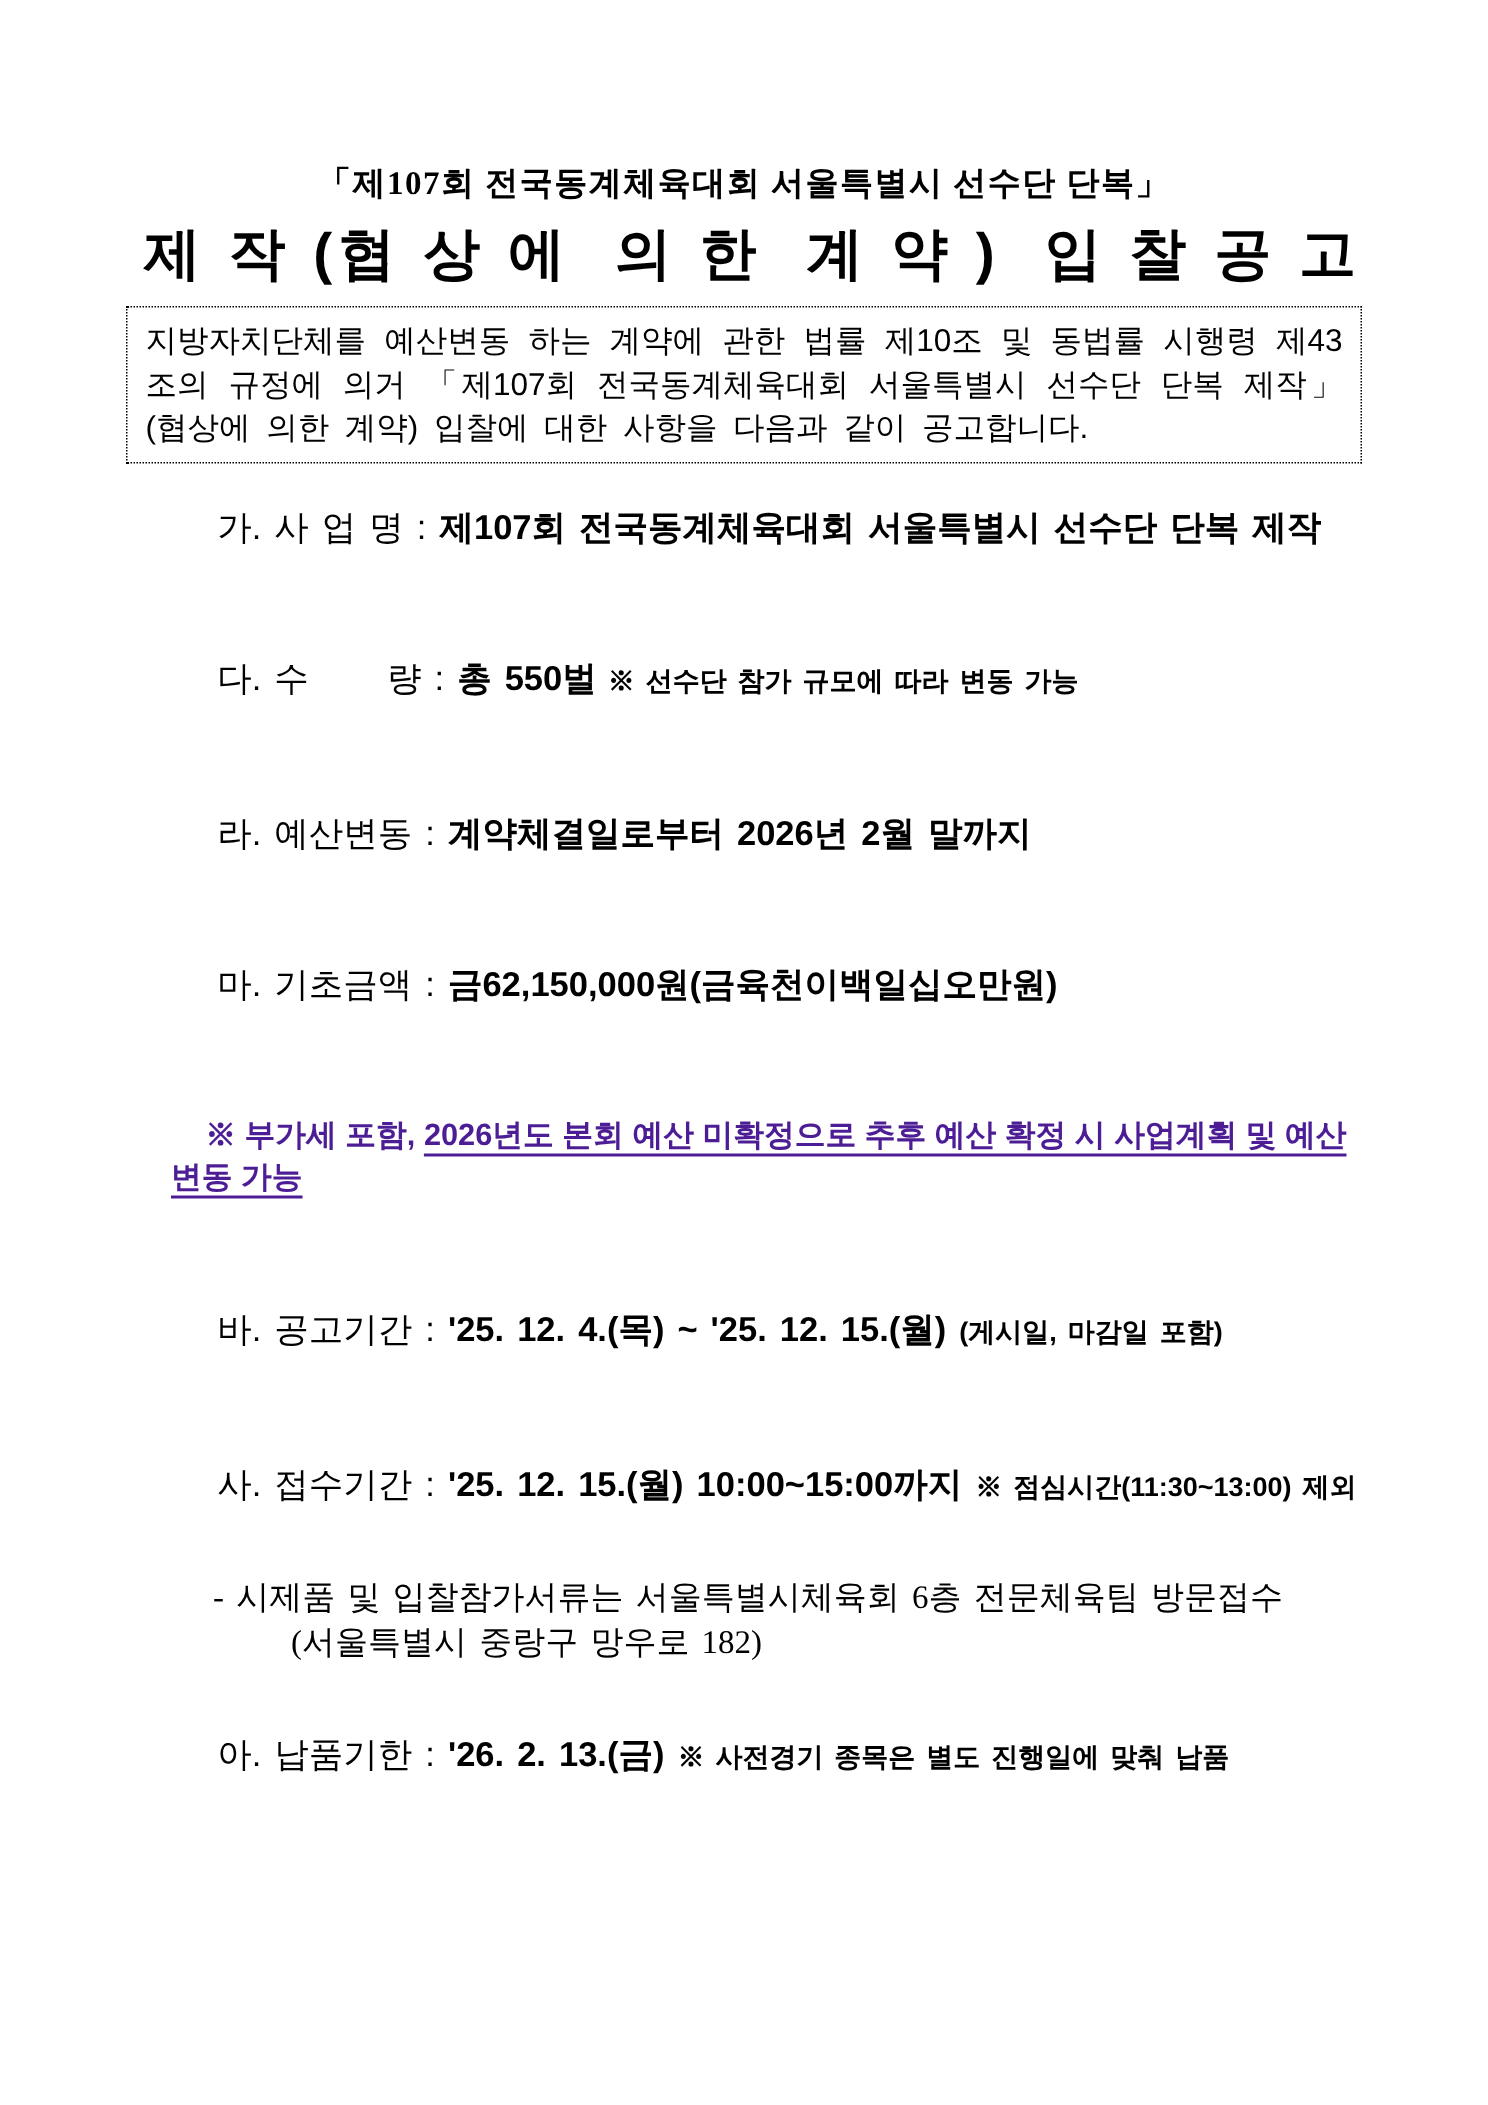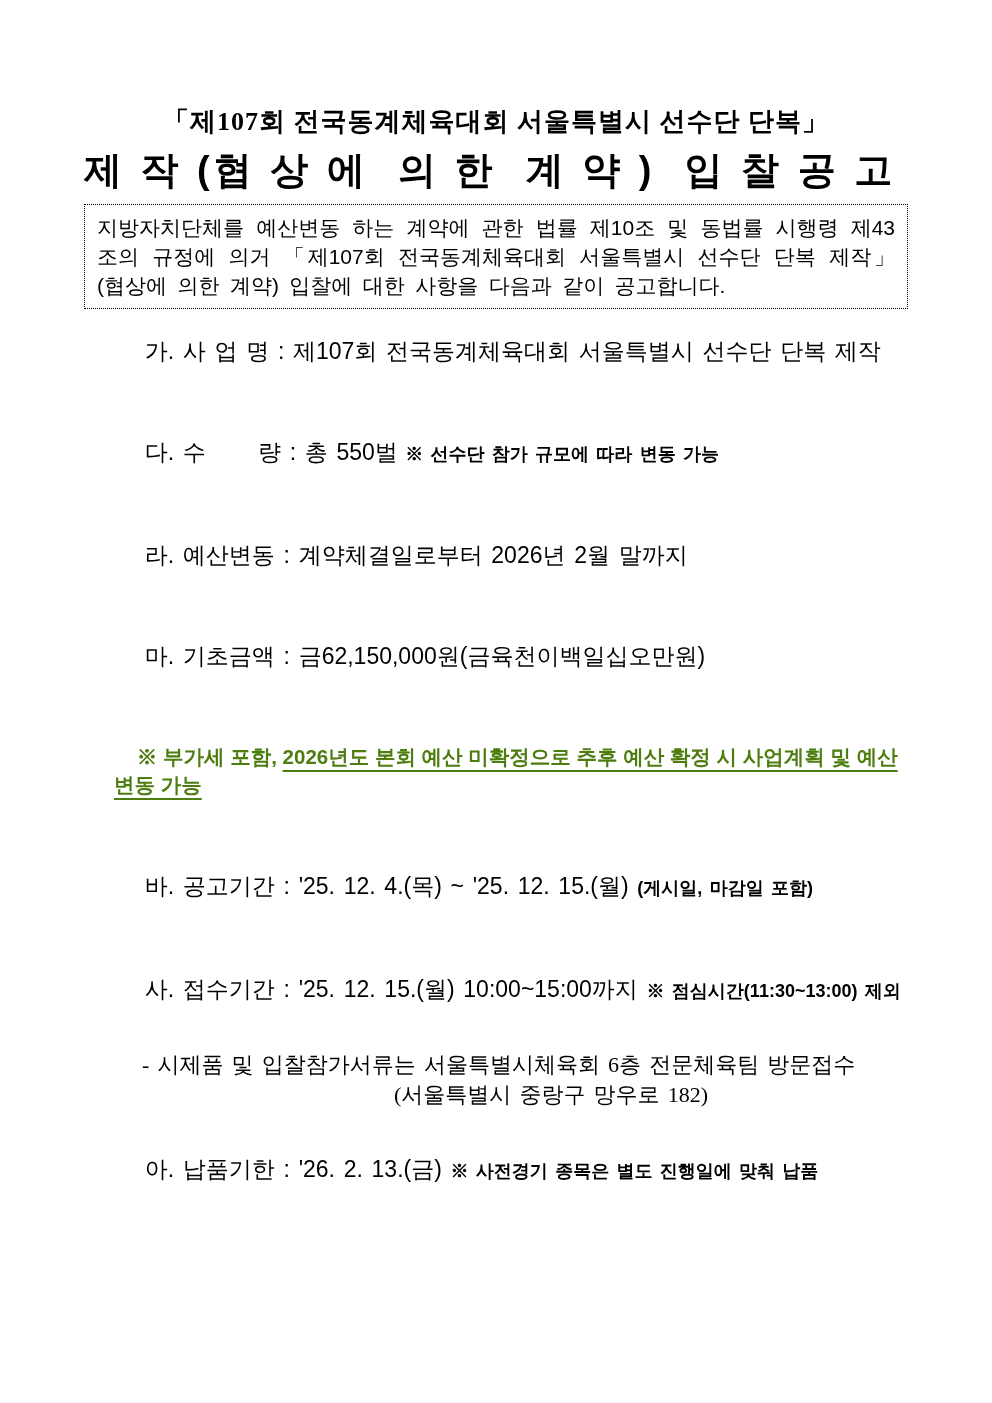--- a/index.html
+++ b/index.html
@@ -19,32 +19,32 @@
     width: 992px;
     height: 1403px;
     padding: 100px 84px 0 84px;
   }
 
   
   .title1 {
     margin: 0;
     font-family: "Liberation Serif", serif;
     font-weight: 700;
-    font-size: 26px;
+    font-size: 22px;
     line-height: 44px;
     text-align: center;
     letter-spacing: 1px;
     white-space: pre;
   }
   .title2 {
     margin: 0 0 8px 0;
     font-weight: 900;
     font-size: 38px;
     line-height: 52px;
-    text-align: left;
+    text-align: right;
     letter-spacing: 4px;
     white-space: pre;
   }
 
   
   .intro-box {
     border: 1.5px dotted #000;
     padding: 8px 12px;
     font-size: 21px;
     line-height: 29px;
@@ -63,44 +63,44 @@
   }
 
   
   .row {
     margin: 0 0 17px 26px;
     font-size: 23px;
     line-height: 28px;
     white-space: pre-wrap;
     word-spacing: 0.1em;
   }
-  .row .val { font-weight: 400; }
+  .row .val { font-weight: 700; }
   .row .note { font-size: 18px; font-weight: 700; }
 
   .red-note {
     margin: 0 0 17px 30px;
     font-size: 20.5px;
     line-height: 28px;
     font-weight: 700;
-    color: #4d7c0f;
+    color: #4c1d95;
     white-space: pre-wrap;
   }
   .red-note .u {
     text-decoration: underline;
     text-underline-offset: 6px;
   }
 
   .dash-block {
     margin: 0 0 17px 58px;
     font-family: "Liberation Serif", serif;
     font-size: 22px;
     line-height: 30px;
     word-spacing: 0.12em;
   }
-  .dash-block .dash-line2 { margin-left: 52px; text-align: center; }
+  .dash-block .dash-line2 { margin-left: 52px; }
 </style>
 </head>
 <body>
 
 <div class="page">
 
   <h1 class="title1">「제107회 전국동계체육대회 서울특별시 선수단 단복」</h1>
   <h1 class="title2">제 작 (협 상 에  의 한  계 약 )  입 찰 공 고</h1>
 
   <div class="intro-box">

